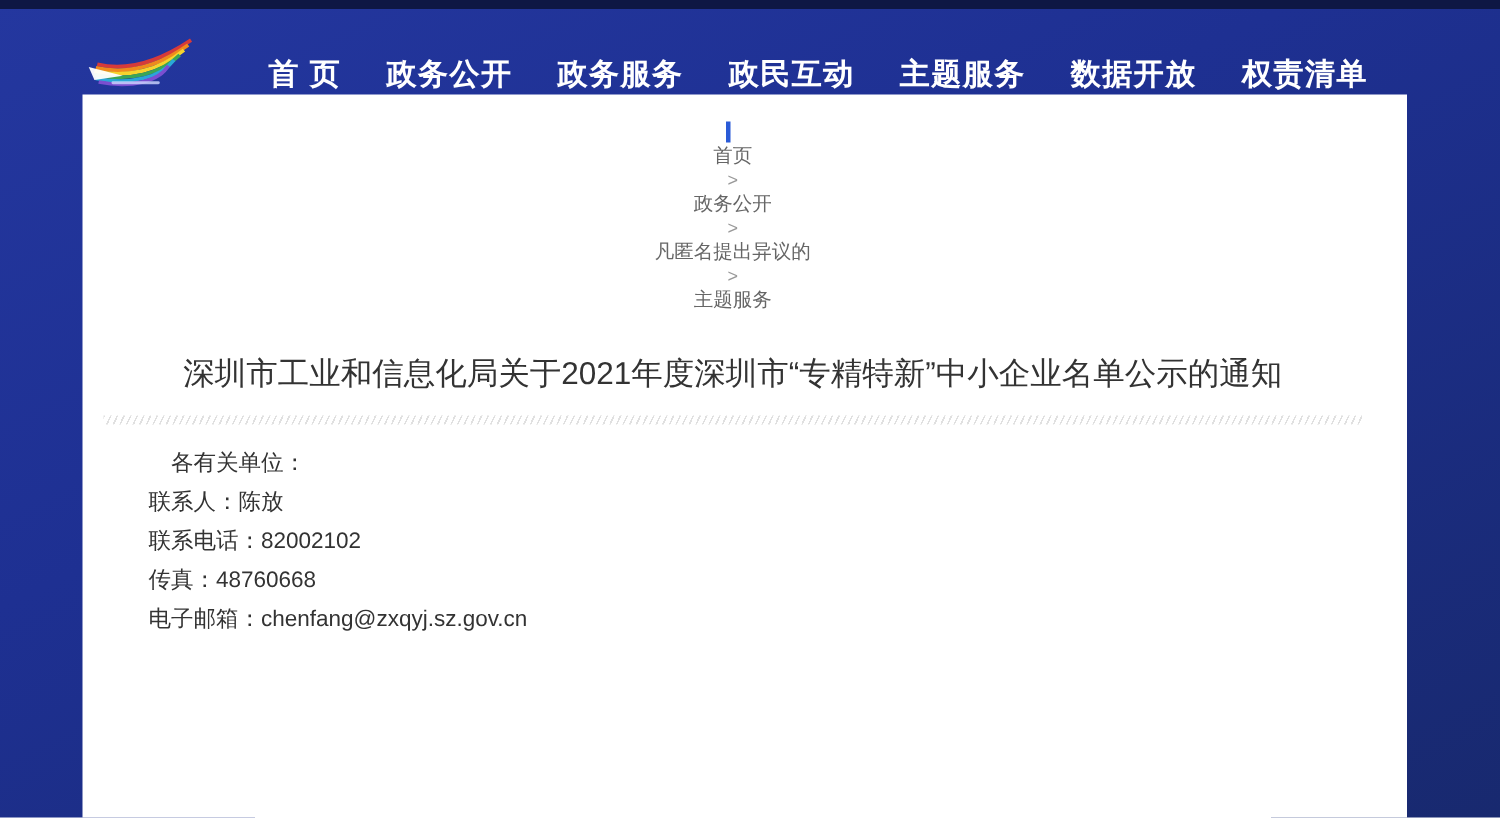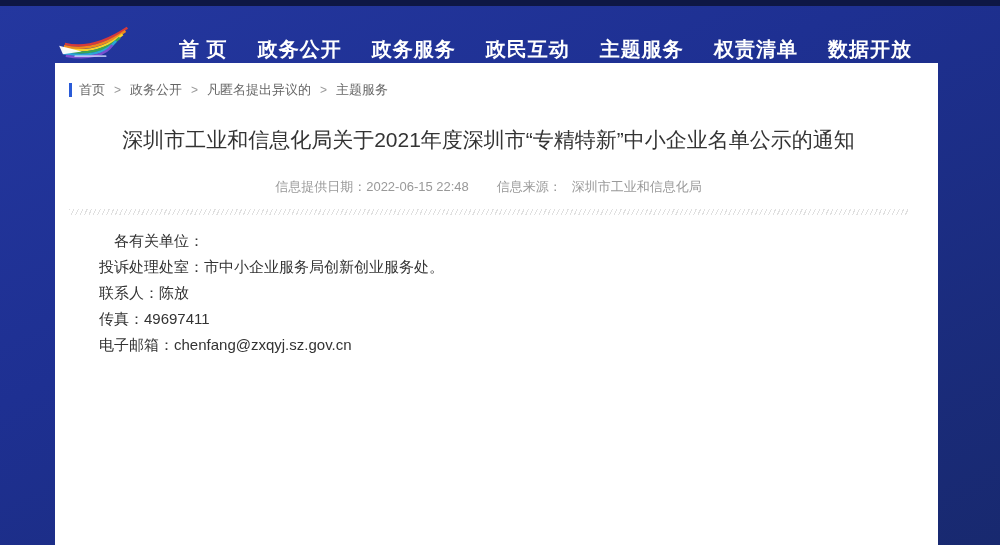--- a/index.html
+++ b/index.html
@@ -14,21 +14,21 @@
   .logo { margin-left: 55px; width: 86px; flex: 0 0 auto; cursor: pointer; }
   .nav { flex: 1; display: flex; justify-content: space-between; margin: 0 88px 0 38px; align-items: center; }
   .nav a {
     color: #ffffff; font-size: 20px; font-weight: bold; text-decoration: none;
     letter-spacing: 1px; white-space: nowrap; cursor: pointer;
   }
   .panel {
     position: absolute; left: 55px; right: 62px; top: 63px; height: 530px;
     background: #ffffff; padding: 18px 30px 20px 14px;
   }
-  .breadcrumb { display: flex; align-items: center; font-size: 13px; color: #666; }
+  .breadcrumb { display: flex; align-items: center; font-size: 13px; color: #666; flex-direction: column; }
   .bc-bar { width: 3px; height: 14px; background: #2a5bd7; margin-right: 7px; flex: 0 0 auto; }
   .breadcrumb a { color: #666; text-decoration: none; cursor: pointer; }
   .bc-sep { color: #999; margin: 0 9px; font-size: 12px; }
   .doc-title {
     text-align: center; color: #333; font-size: 21px; font-weight: normal;
     margin: 27px 40px 0; line-height: 28px;
   }
   .meta { text-align: center; color: #999; font-size: 13px; margin-top: 24px; }
   .meta .gap { display: inline-block; width: 28px; }
   .meta .sgap { display: inline-block; width: 10px; }
@@ -57,48 +57,45 @@
       <path d="M4 24 L 28 30 L 8 33 Z" fill="#ffffff" opacity="0.95"></path>
       <rect x="20" y="34" width="34" height="2" rx="1" fill="#cfd8ff" opacity="0.8"></rect>
     </svg>
   </div>
   <nav class="nav">
     <a href="#">首 页</a>
     <a href="#">政务公开</a>
     <a href="#">政务服务</a>
     <a href="#">政民互动</a>
     <a href="#">主题服务</a>
+    <a href="#">数据开放</a>
     <a href="#">权责清单</a>
-    <a href="#">数据开放</a>
   </nav>
 </header>
 
 <main class="panel">
 
   <div class="breadcrumb">
     <span class="bc-bar"></span>
     <a href="#">首页</a>
     <span class="bc-sep">&gt;</span>
     <a href="#">政务公开</a>
     <span class="bc-sep">&gt;</span>
     <a href="#">凡匿名提出异议的</a>
     <span class="bc-sep">&gt;</span>
     <a href="#">主题服务</a>
   </div>
 
   <h1 class="doc-title">深圳市工业和信息化局关于2021年度深圳市“专精特新”中小企业名单公示的通知</h1>
 
-  <div class="meta">
-    <span>信息提供日期：</span><span>2022-06-15 22:48</span><span class="gap"></span><span>信息来源：</span><span class="sgap"></span><span>深圳市工业和信息化局</span>
-  </div>
 
   <div class="hatch"></div>
 
   <div class="body-text">
     <p class="no-indent">各有关单位：</p>
-    <p>投诉处理处室：市中小企业服务局创新创业服务处。</p>
     <p>联系人：陈放</p>
-    <p>传真：49697411</p>
+    <p>联系电话：82002102</p>
+    <p>传真：48760668</p>
     <p>电子邮箱：chenfang@zxqyj.sz.gov.cn</p>
 
   </div>
 
 </main>
 
 </body></html>

